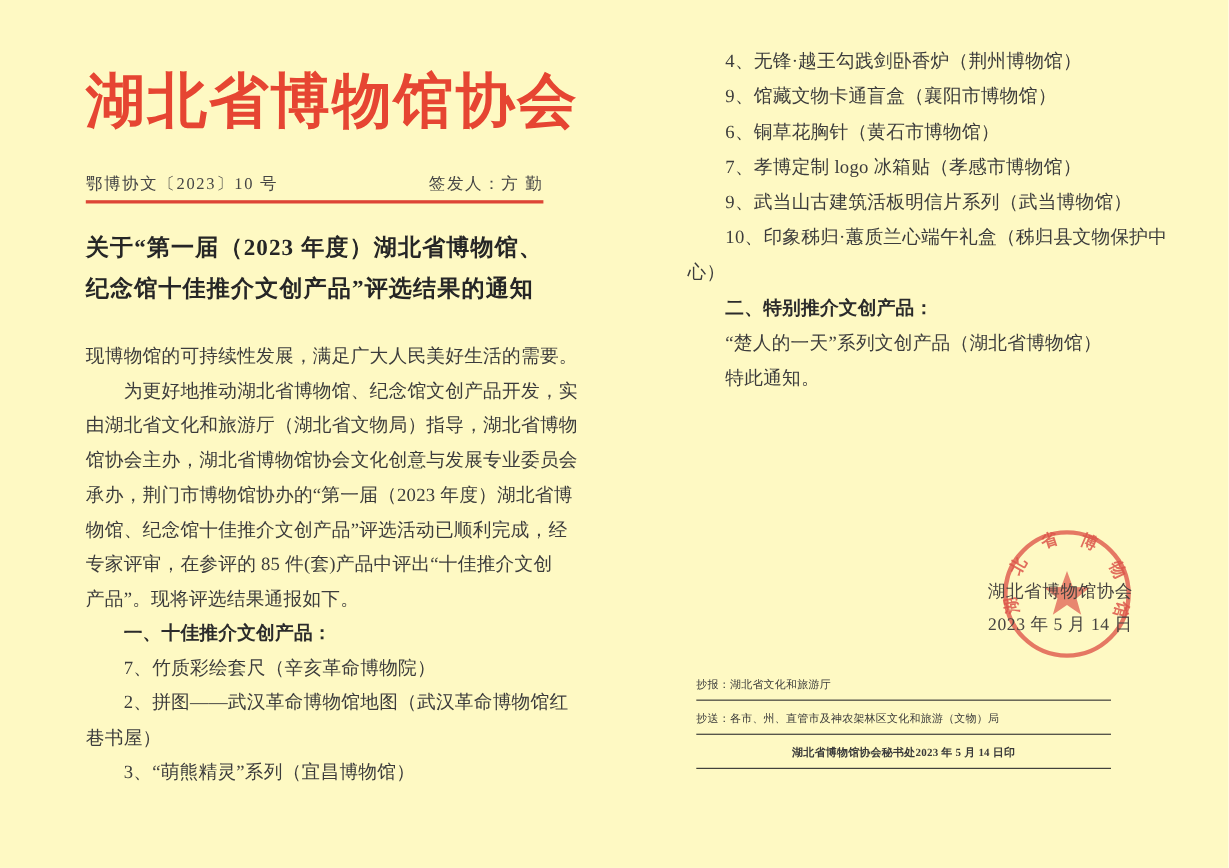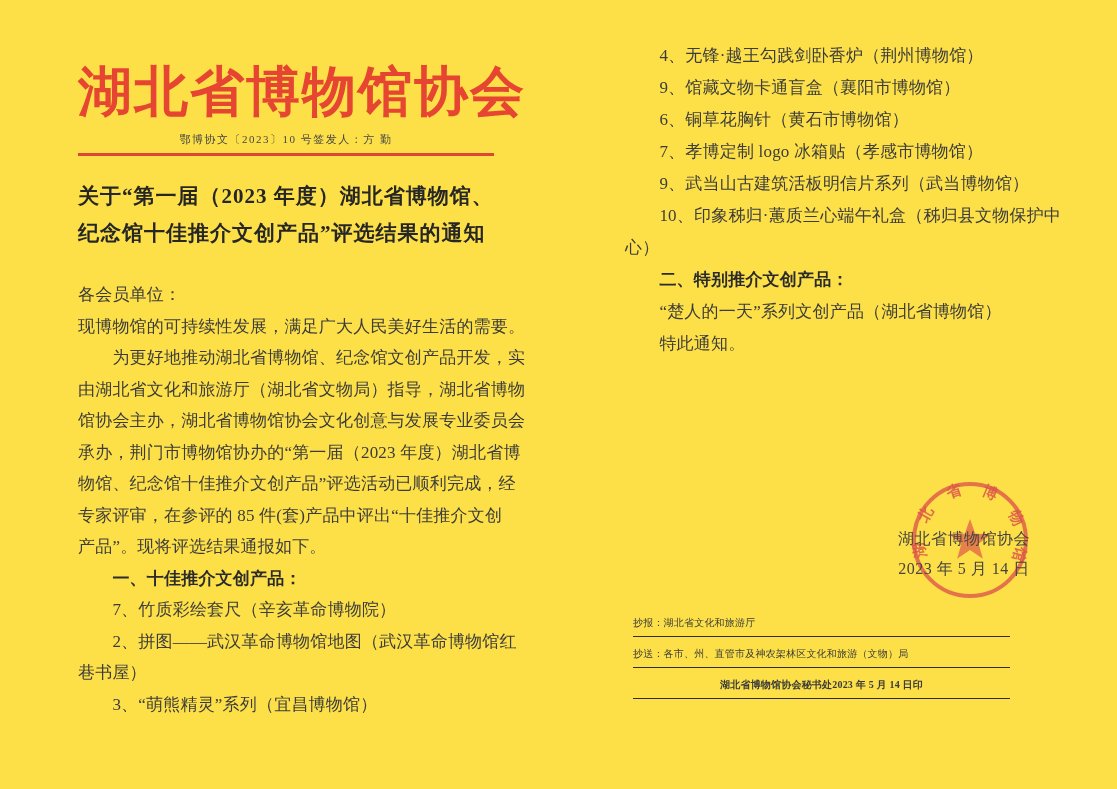--- a/index.html
+++ b/index.html
@@ -1,33 +1,33 @@
 <!DOCTYPE html>
 <html><head>
 <meta charset="utf-8">
 <style>
   html,body { margin:0; padding:0; background:#ffffff; }
   #page {
     position:relative; width:1117px; height:789px; overflow:hidden;
-    background:#fde047;
+    background:#fef9c3;
     font-family:"Liberation Serif","DejaVu Serif",serif;
     color:#3c3c3c;
   }
   .col { position:absolute; top:38px; }
   .col.left  { left:78px;  width:416px; }
   .col.right { left:625px; width:424px; top:40px; }
 
   .org-title {
     margin-top:22px; text-align:center; white-space:nowrap;
     font-size:54px; line-height:64px; font-weight:700;
     color:#e64532; letter-spacing:2px;
   }
   .doc-row {
-    display:flex; justify-content:center; align-items:flex-end;
-    margin-top:6px; font-size:11px; line-height:18px; letter-spacing:1.5px;
+    display:flex; justify-content:space-between; align-items:flex-end;
+    margin-top:35px; font-size:15px; line-height:18px; letter-spacing:1.5px;
     color:#454545;
   }
   .red-rule { margin-top:5px; height:3px; background:#dd4636; }
 
   .doc-title { margin-top:22px; color:#262626; }
   .doc-title .t-line {
     font-size:21px; line-height:37px; font-weight:700;
     letter-spacing:1px; white-space:nowrap;
   }
 
@@ -64,21 +64,20 @@
     <div class="doc-row">
       <span>鄂博协文〔2023〕10 号</span>
       <span>签发人：方 勤</span>
     </div>
     <div class="red-rule"></div>
     <div class="doc-title">
       <div class="t-line">关于“第一届（2023 年度）湖北省博物馆、</div>
       <div class="t-line">纪念馆十佳推介文创产品”评选结果的通知</div>
     </div>
     <div class="text-flow">
-      <div class="line">各会员单位：</div>
       <div>
           <div class="line">现博物馆的可持续性发展，满足广大人民美好生活的需要。</div>
           <div class="line">　　为更好地推动湖北省博物馆、纪念馆文创产品开发，实</div>
           <div class="line">由湖北省文化和旅游厅（湖北省文物局）指导，湖北省博物</div>
           <div class="line">馆协会主办，湖北省博物馆协会文化创意与发展专业委员会</div>
           <div class="line">承办，荆门市博物馆协办的“第一届（2023 年度）湖北省博</div>
           <div class="line">物馆、纪念馆十佳推介文创产品”评选活动已顺利完成，经</div>
           <div class="line">专家评审，在参评的 85 件(套)产品中评出“十佳推介文创</div>
           <div class="line">产品”。现将评选结果通报如下。</div>
         </div>

